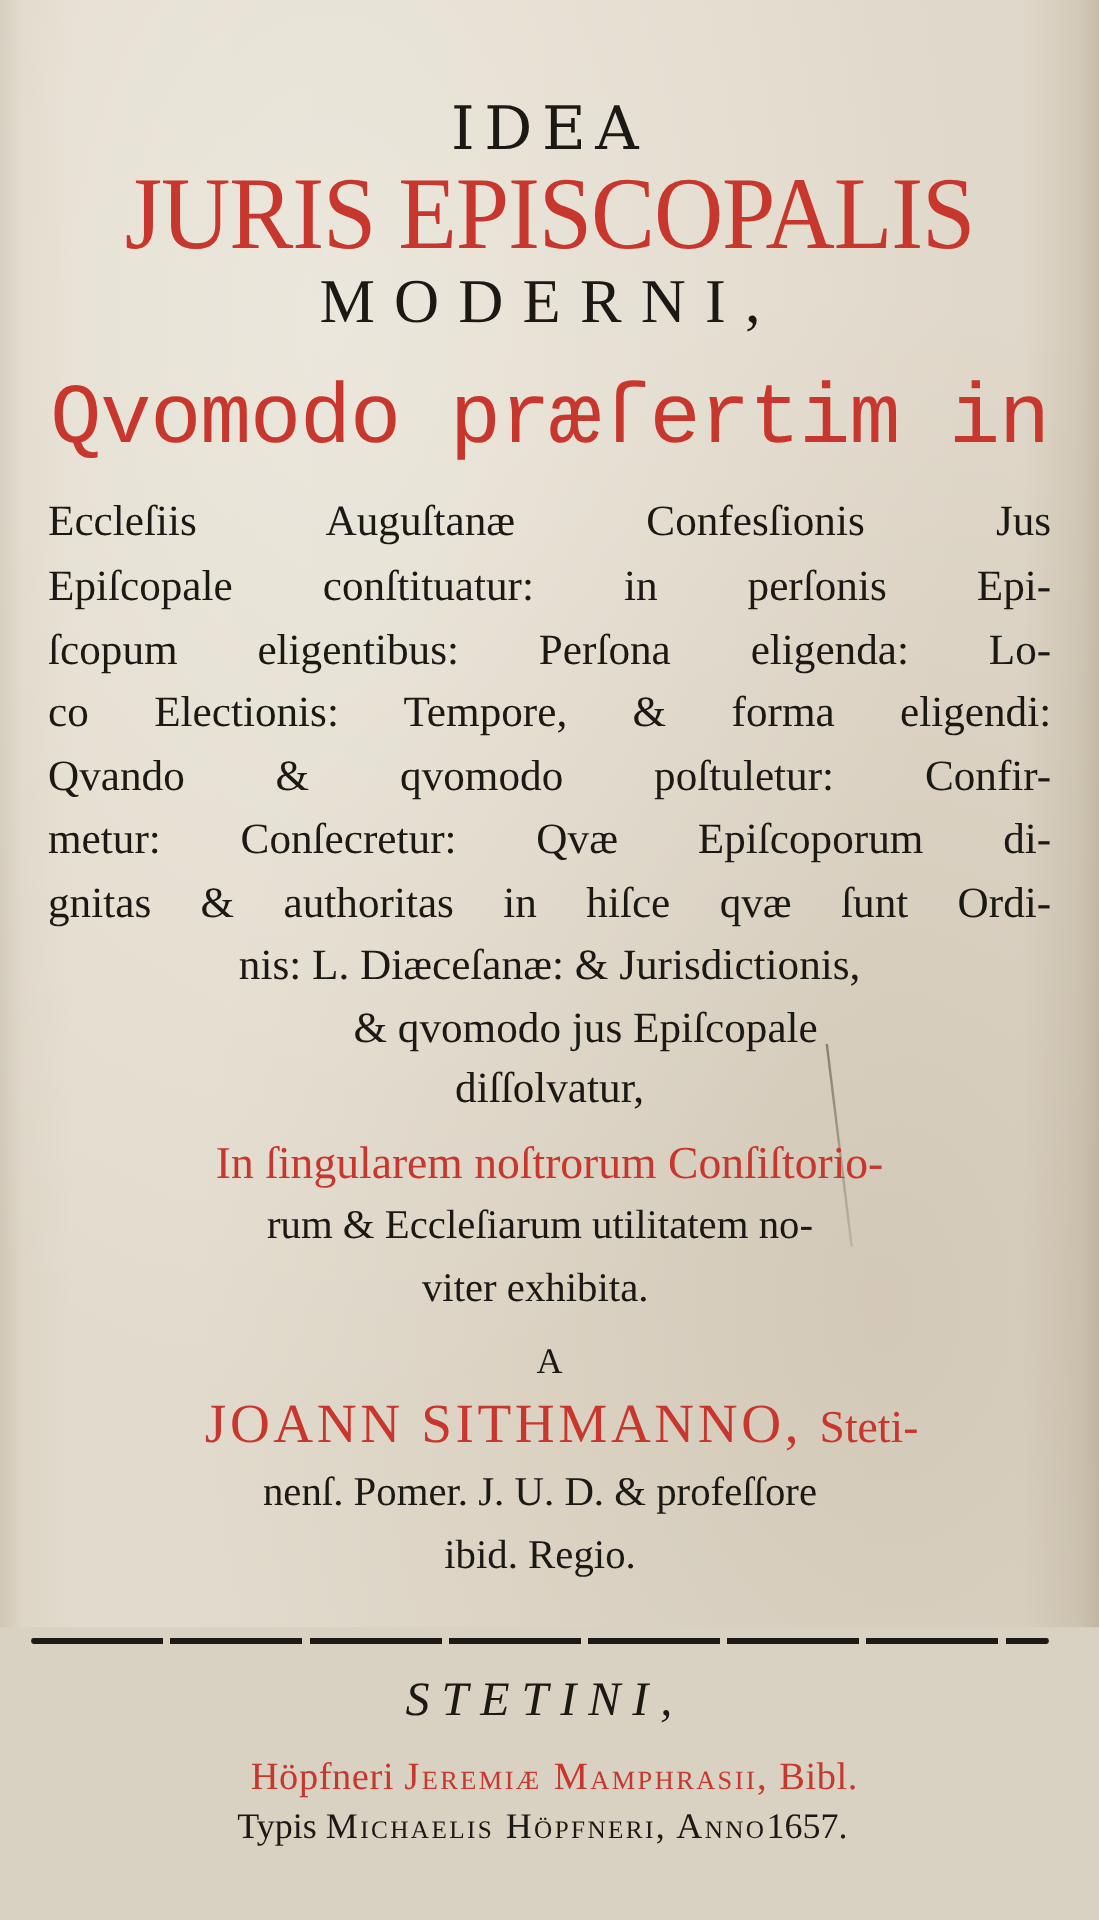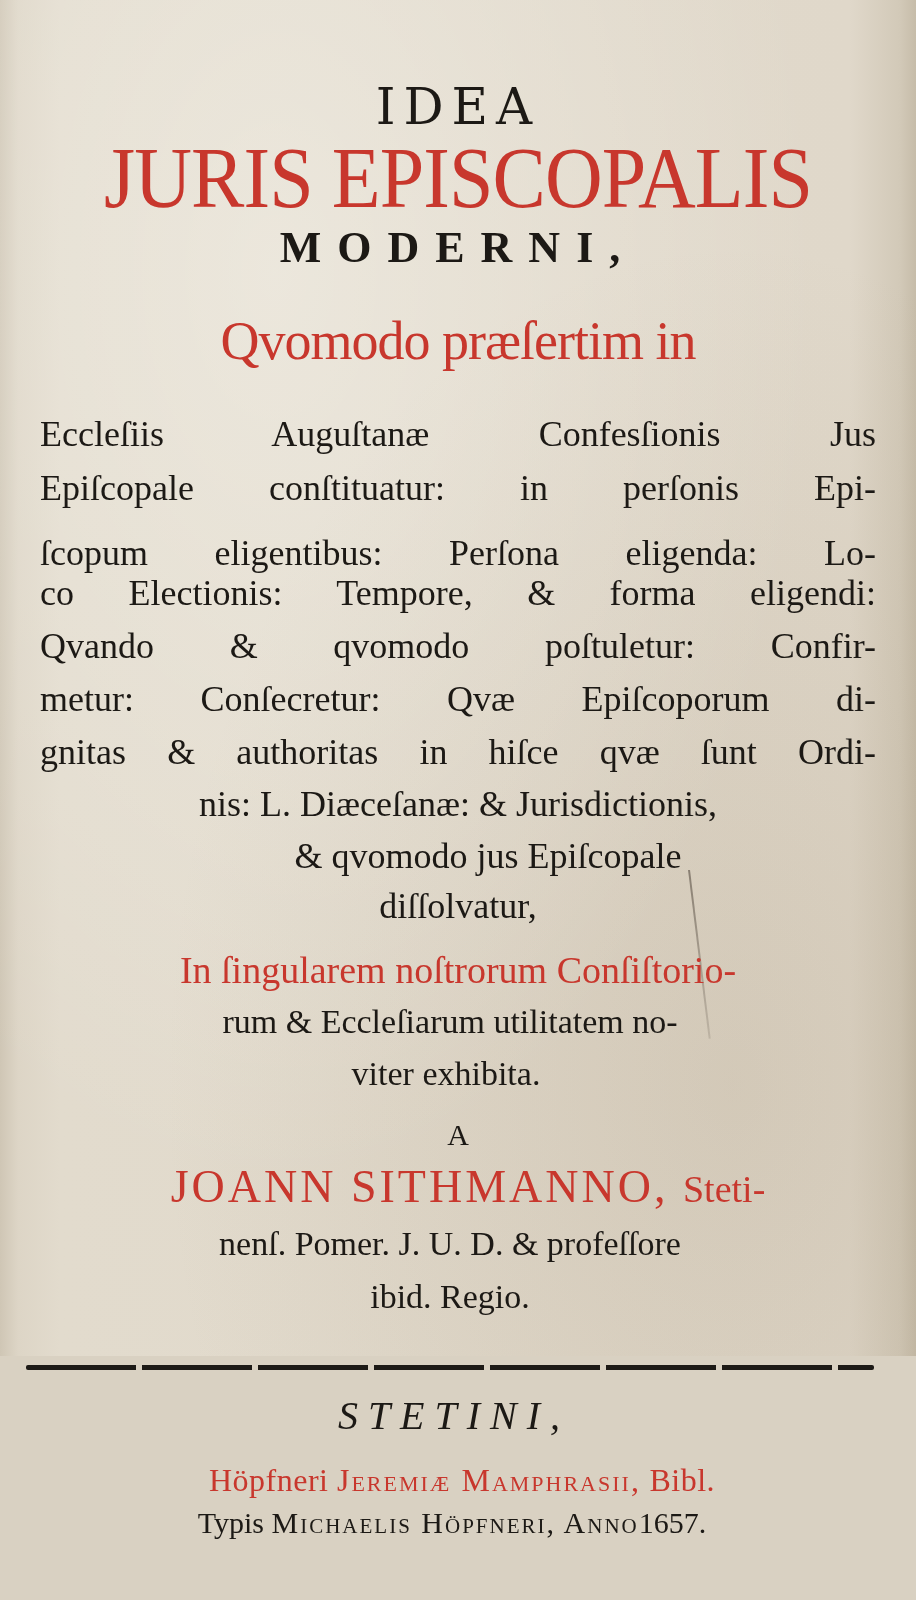--- a/index.html
+++ b/index.html
@@ -18,27 +18,27 @@
       color: #1c1915;
       text-align: center;
     }
     .red { color: #c8372d; }
     .blk { color: #1c1915; }
     .line { position: absolute; left: 0; width: 916px; white-space: nowrap; }
     .just { position: absolute; left: 40px; width: 836px; white-space: nowrap; text-align: justify; text-align-last: justify; }
 
     .l-idea { top: 78px; font-size: 50px; letter-spacing: 8px; font-weight: normal; }
     .l-juris { top: 128px; font-size: 86px; letter-spacing: -1px; font-family: "Liberation Serif", serif; transform: scaleX(0.93); transform-origin: center; }
-    .l-moderni { top: 222px; font-size: 44px; letter-spacing: 16px; font-weight: bold; font-family: "Liberation Serif", serif; }
-    .l-qvomodo { top: 310px; font-size: 54px; letter-spacing: -1px; font-family: Liberation Serif, serif; }
+    .l-moderni { top: 222px; font-size: 52px; letter-spacing: 16px; font-weight: normal; font-family: "Liberation Serif", serif; }
+    .l-qvomodo { top: 310px; font-size: 71px; letter-spacing: -1px; font-family: Liberation Mono, monospace; }
 
     .body { font-size: 36px; font-family: "Liberation Serif", serif; line-height: 1; }
     .b1 { top: 416px; }
     .b2 { top: 470px; }
-    .b3 { top: 523px; margin-top: 12px; }
+    .b3 { top: 523px; }
     .b4 { top: 575px; }
     .b5 { top: 628px; }
     .b6 { top: 681px; }
     .b7 { top: 734px; }
     .b8 { top: 786px; left: 40px; width: 836px; text-align: center; }
     .b9 { top: 838px; padding-left: 30px; }
     .b10 { top: 888px; }
 
     .s1 { top: 948px; font-size: 38px; font-family: "Liberation Serif", serif; }
     .s2 { top: 1003px; font-size: 34px; font-family: "Liberation Serif", serif; left: -8px; }

